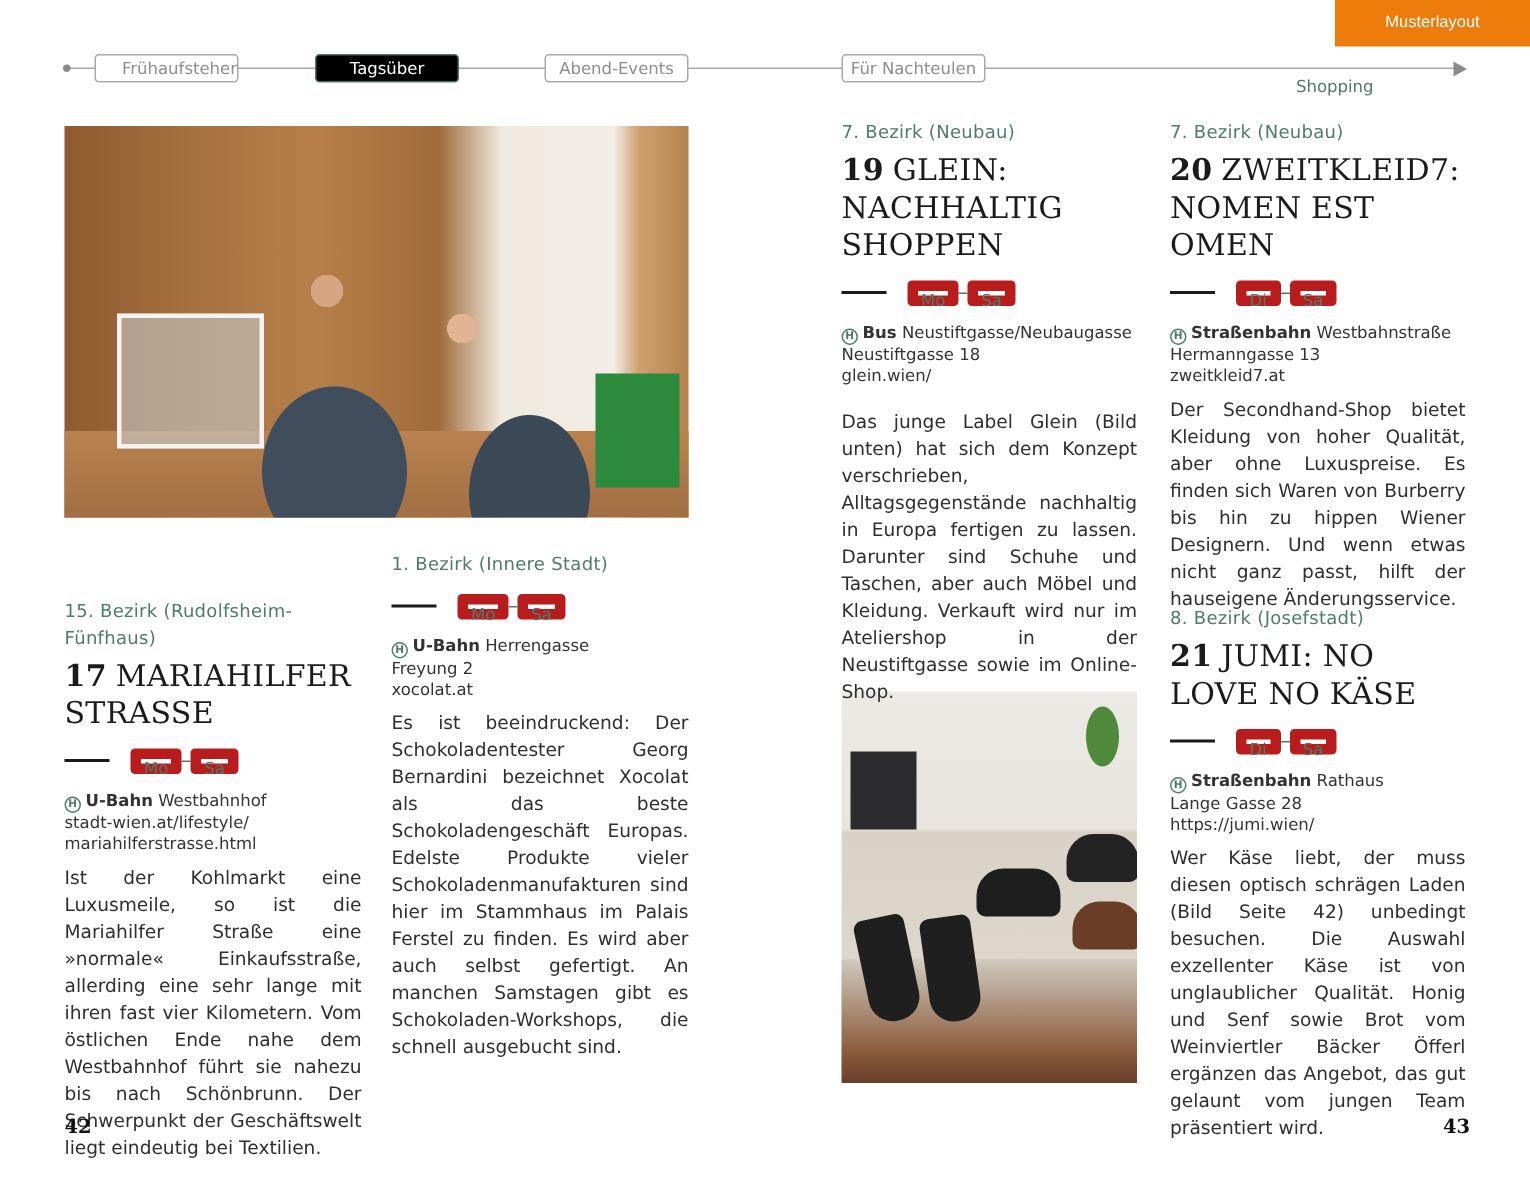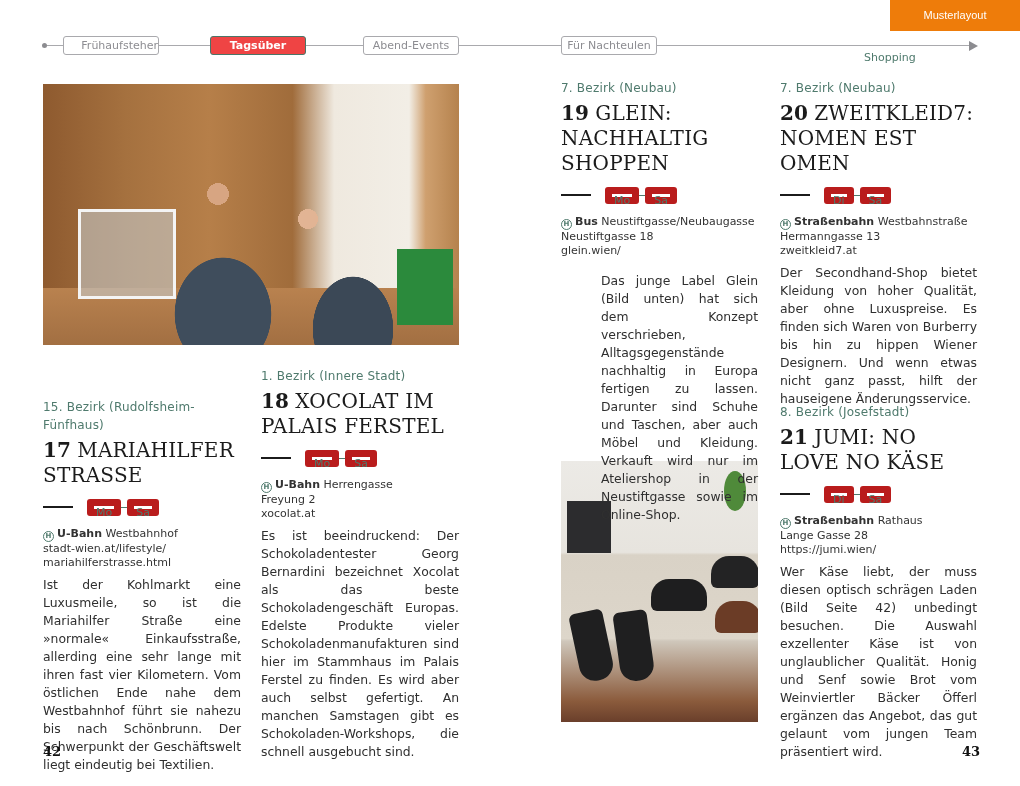--- a/index.html
+++ b/index.html
@@ -16,21 +16,21 @@
   .timeline { position: absolute; left: 42px; top: 36px; width: 936px; height: 20px; }
   .timeline .line { position: absolute; left: 4px; right: 8px; top: 9px; height: 1px; background: #a9a9ad; }
   .timeline .dot { position: absolute; left: 0; top: 7px; width: 5px; height: 5px; border-radius: 50%; background: #8c8c90; }
   .timeline .arrow { position: absolute; right: 0; top: 5px; width: 0; height: 0;
     border-top: 5px solid transparent; border-bottom: 5px solid transparent; border-left: 9px solid #8c8c90; }
   .tl-tab {
     position: absolute; top: 0; height: 19px; border: 1px solid #a9a9ad; border-radius: 3px;
     background: #fff; color: #8d8d92; font-family: "DejaVu Sans", sans-serif; font-size: 11px;
     line-height: 17px; text-align: center;
   }
-  .tl-tab.active { background: #ef4444; border-color: #4a7568; color: #ffffff; font-weight: bold; }
+  .tl-tab.active { background: #000000; border-color: #4a7568; color: #ffffff; }
 
   .section-label { position: absolute; left: 864px; top: 51px; font-size: 11px; color: #4f7a6d; }
 
   
   .photo { position: absolute; overflow: hidden; }
   .photo-cheese { left: 43px; top: 84px; width: 416px; height: 261px;
     background:
       radial-gradient(ellipse 60px 70px at 180px 230px, #3f4d5c 0%, #3f4d5c 80%, transparent 81%),
       radial-gradient(ellipse 50px 65px at 310px 245px, #3b4856 0%, #3b4856 80%, transparent 81%),
       radial-gradient(circle 12px at 175px 110px, #d7a582 0%, #d7a582 90%, transparent 91%),
@@ -117,23 +117,20 @@
   </div>
   <div class="info">
     <div><span class="halt-icon">H</span><span class="mode">U-Bahn</span> <span>Westbahnhof</span></div>
     <div style="width:130px;">stadt-wien.at/lifestyle/ mariahilferstrasse.html</div>
   </div>
   <div class="body">Ist der Kohlmarkt eine Luxusmeile, so ist die Mariahilfer Straße eine »normale« Einkaufsstraße, allerding eine sehr lange mit ihren fast vier Kilometern. Vom östlichen Ende nahe dem Westbahnhof führt sie nahezu bis nach Schönbrunn. Der Schwerpunkt der Geschäftswelt liegt eindeutig bei Textilien.</div>
 </div>
 
 <div class="entry" style="left:261px;top:367px;width:198px;">
   <div class="district">1. Bezirk (Innere Stadt)</div>
-  <div class="title">
-    <span class="num">18</span><span class="name">XOCOLAT IM PALAIS FERSTEL</span>
-  </div>
   <div class="days">
     <div class="rule"></div>
     <span class="day">Mo</span>
     <span class="dash"></span>
     <span class="day">Sa</span>
   </div>
   <div class="info">
     <div><span class="halt-icon">H</span><span class="mode">U-Bahn</span> <span>Herrengasse</span></div>
     <div>Freyung 2</div>
     <div>xocolat.at</div>
@@ -150,21 +147,21 @@
     <div class="rule"></div>
     <span class="day">Mo</span>
     <span class="dash"></span>
     <span class="day">Sa</span>
   </div>
   <div class="info">
     <div><span class="halt-icon">H</span><span class="mode">Bus</span> <span>Neustiftgasse/Neubaugasse</span></div>
     <div>Neustiftgasse 18</div>
     <div>glein.wien/</div>
   </div>
-  <div class="body" style="margin-top:14px;margin-left:40px;">Das junge Label Glein (Bild unten) hat sich dem Konzept verschrieben, Alltagsgegenstände nachhaltig in Europa fertigen zu lassen. Darunter sind Schuhe und Taschen, aber auch Möbel und Kleidung. Verkauft wird nur im Ateliershop in der Neustiftgasse sowie im Online-Shop.</div>
+  <div class="body" style="margin-top:14px;">Das junge Label Glein (Bild unten) hat sich dem Konzept verschrieben, Alltagsgegenstände nachhaltig in Europa fertigen zu lassen. Darunter sind Schuhe und Taschen, aber auch Möbel und Kleidung. Verkauft wird nur im Ateliershop in der Neustiftgasse sowie im Online-Shop.</div>
 </div>
 
 <div class="entry" style="left:780px;top:79px;width:197px;">
   <div class="district">7. Bezirk (Neubau)</div>
   <div class="title">
     <span class="num">20</span><span class="name">ZWEITKLEID7: NOMEN EST OMEN</span>
   </div>
   <div class="days">
     <div class="rule"></div>
     <span class="day">Di</span>

